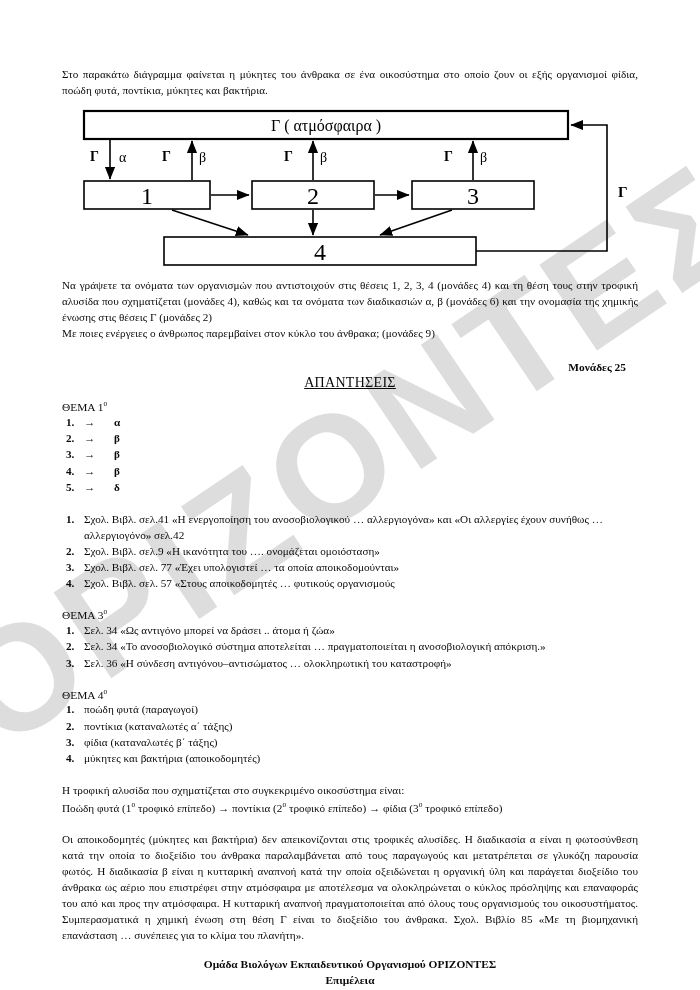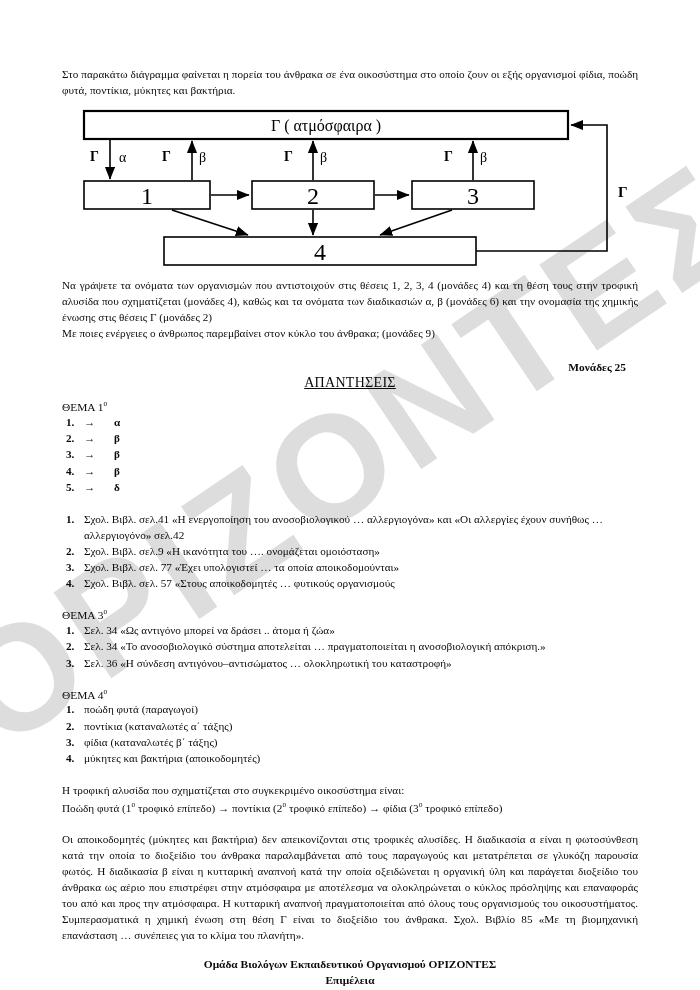--- a/index.html
+++ b/index.html
@@ -136,21 +136,21 @@
 
 <div class="page">
 
   <div class="watermark">
     <div class="wm-text">ΟΡΙΖΟΝΤΕΣ</div>
   </div>
 
   <div class="content">
 
     <div class="p intro">
-      <span>Στο παρακάτω διάγραμμα φαίνεται η πορεία του άνθρακα σε ένα οικοσύστημα στο οποίο ζουν οι εξής οργανισμοί</span>
+      <span>Στο παρακάτω διάγραμμα φαίνεται η μύκητες του άνθρακα σε ένα οικοσύστημα στο οποίο ζουν οι εξής οργανισμοί</span>
       <span>φίδια, ποώδη φυτά, ποντίκια, μύκητες και βακτήρια.</span>
     </div>
 
     <div class="diagram-wrap">
       <svg class="dg" width="576" height="163" viewBox="0 0 576 163">
         <defs>
           <marker id="ah" markerWidth="9" markerHeight="9" refX="7.6" refY="3.2" orient="auto">
             <path d="M0,0 L8,3.2 L0,6.4 z" fill="#000"></path>
           </marker>
         </defs>

